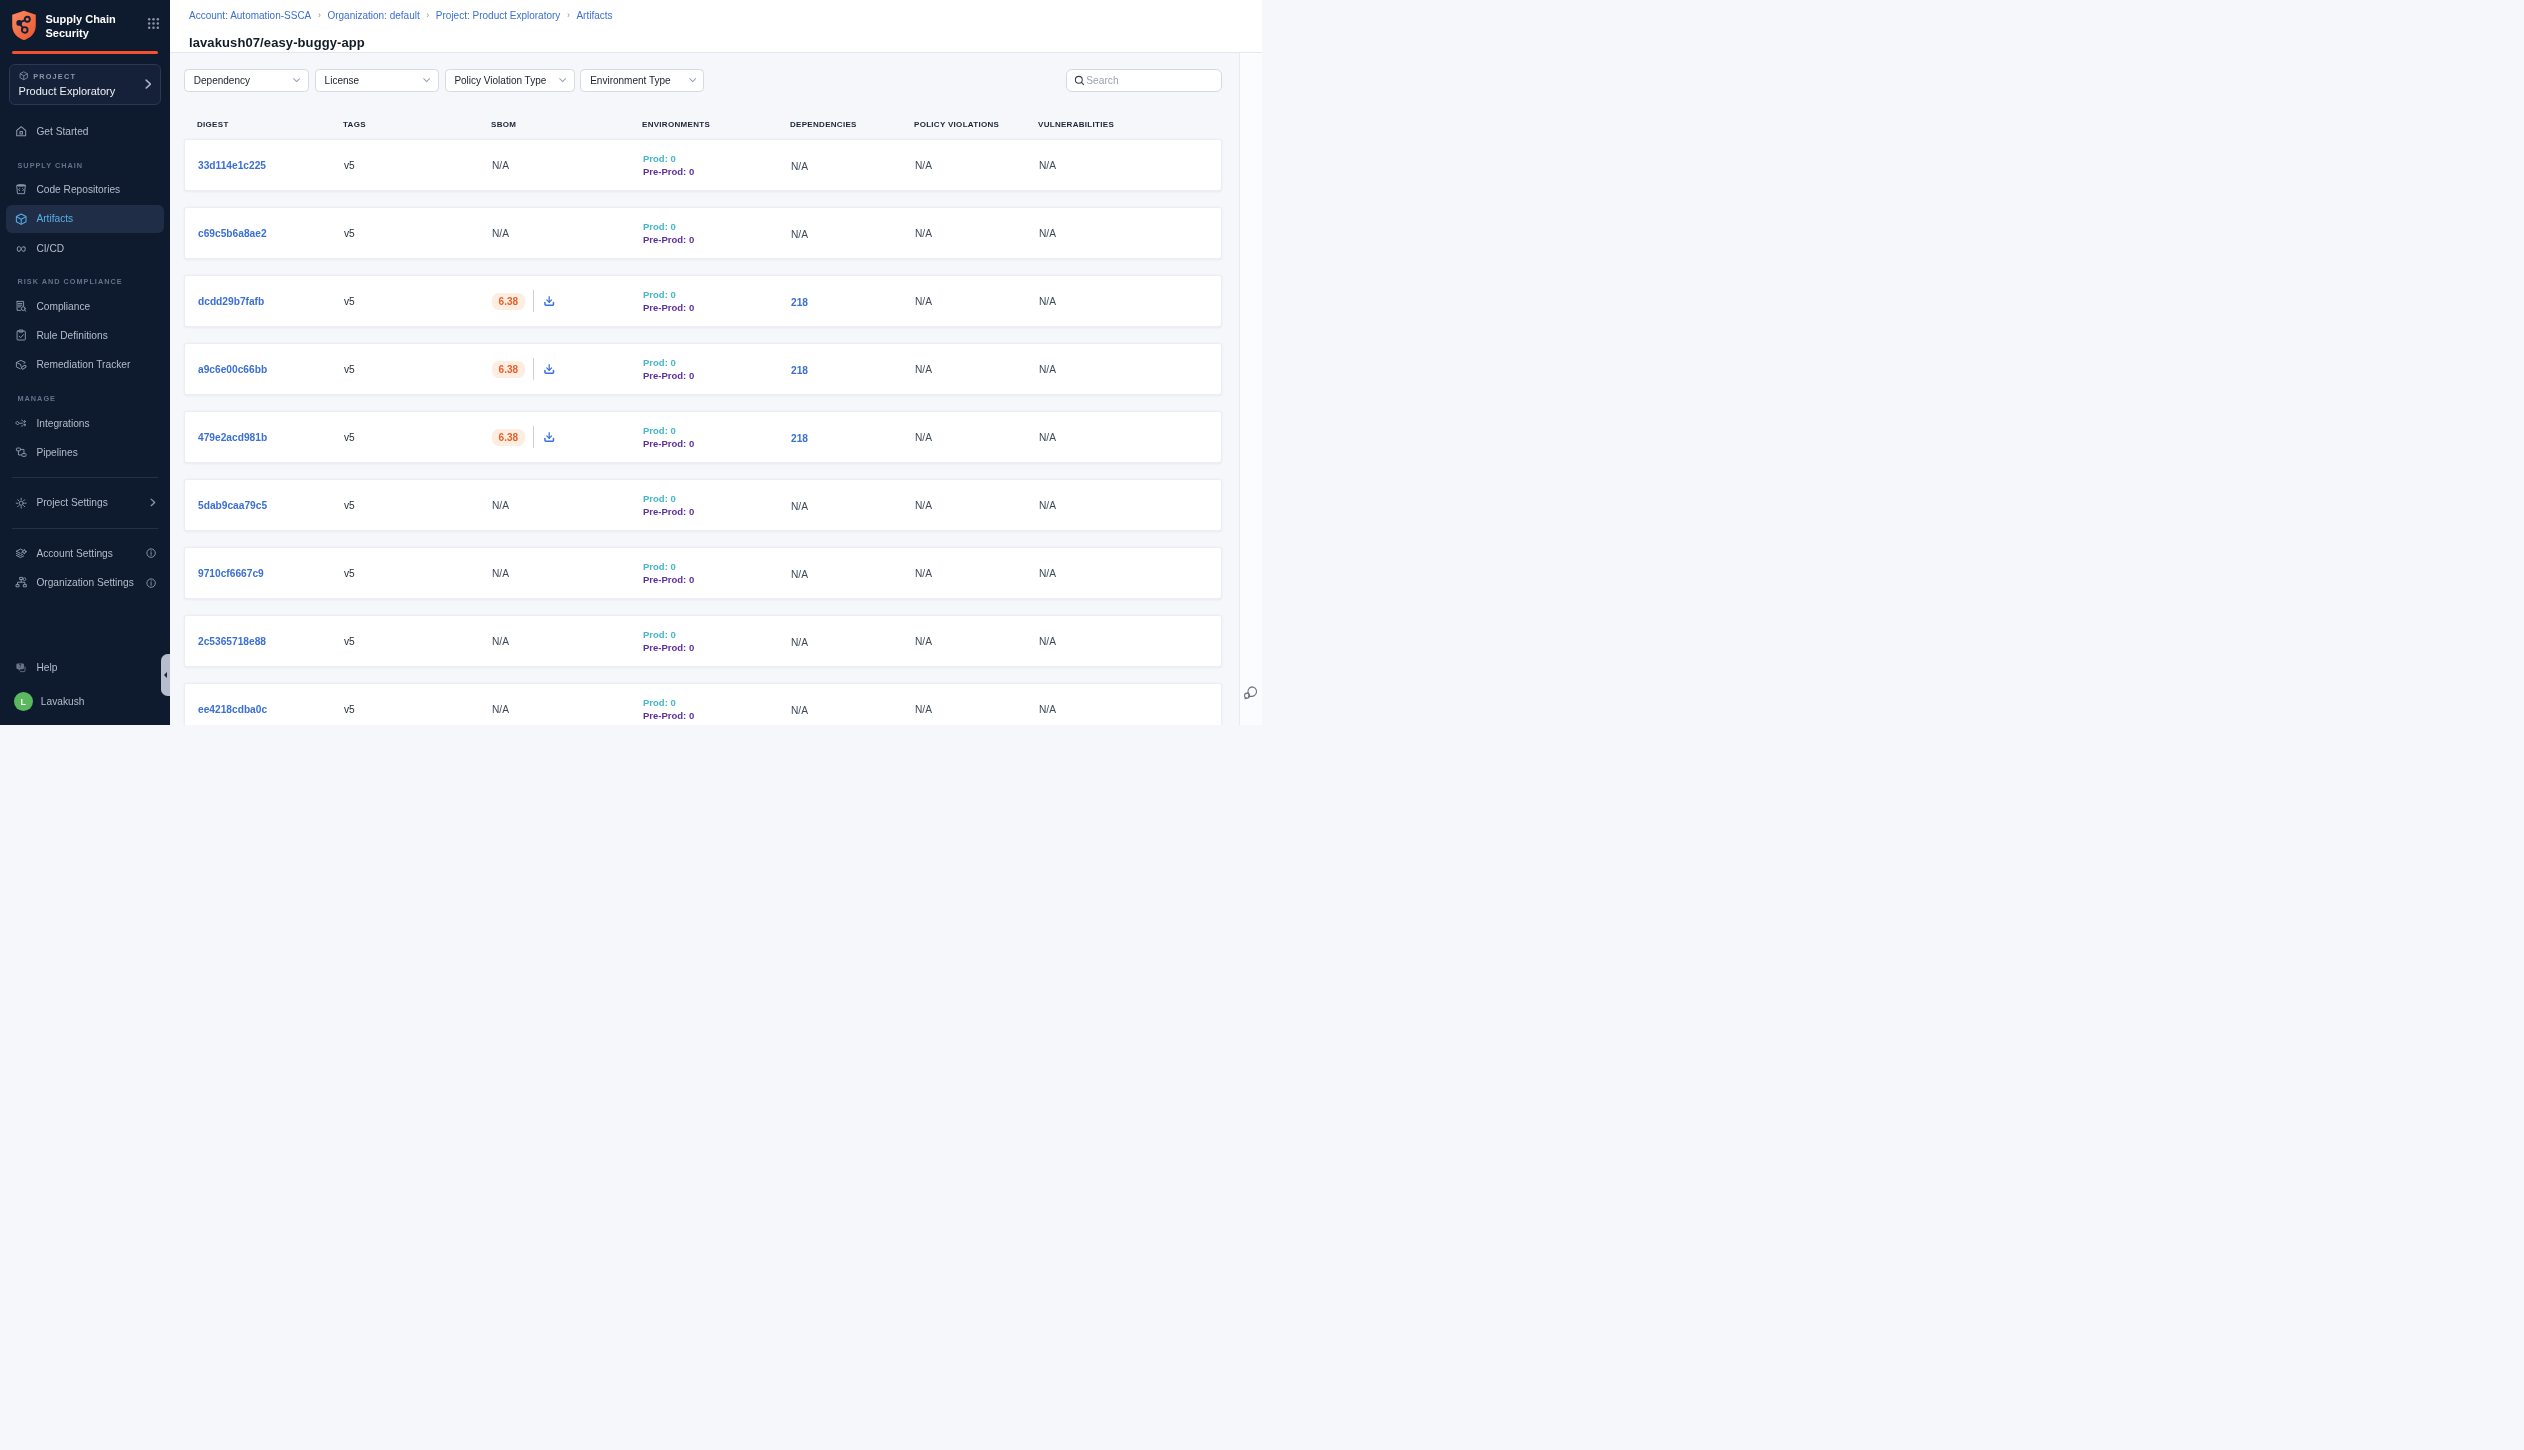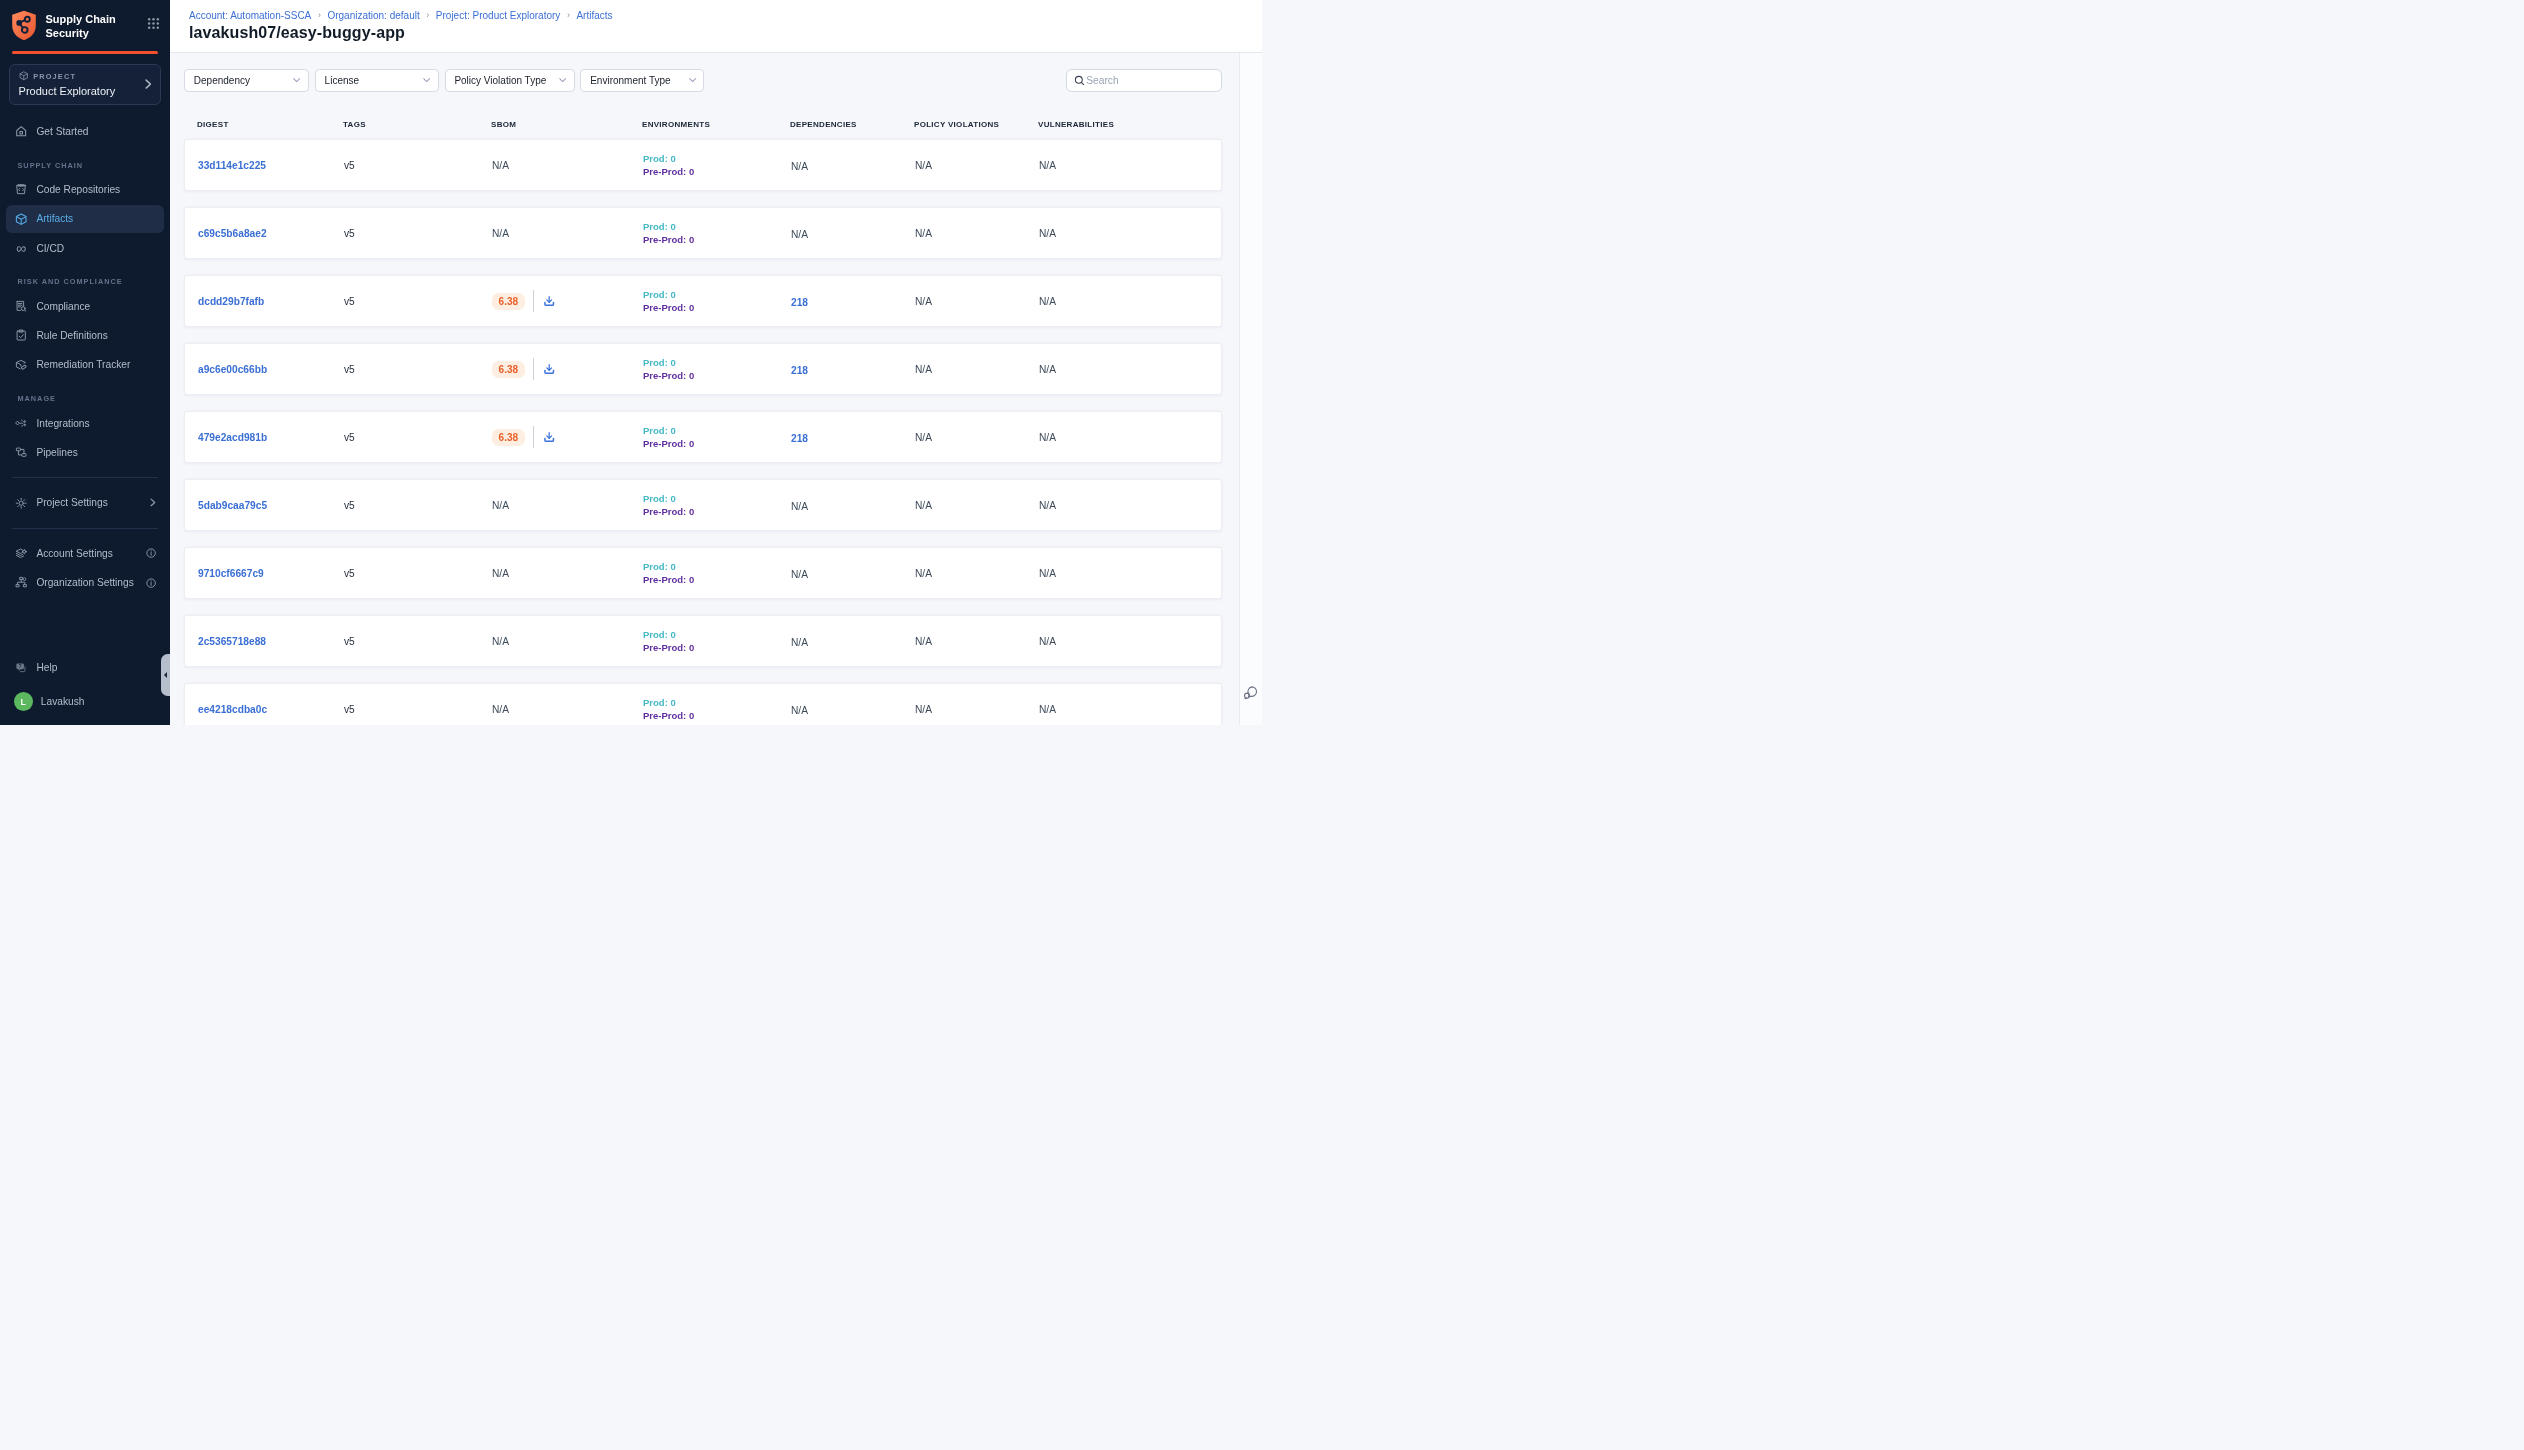--- a/index.html
+++ b/index.html
@@ -37,21 +37,21 @@
   .collapse-handle{position:absolute;right:0;top:654px;width:9.5px;height:42px;background:#b6bdcb;border-radius:6.6px 0 0 6.6px;cursor:pointer;display:flex;align-items:center;justify-content:center}
   .collapse-handle:after{content:"";width:0;height:0;border:3.7px solid transparent;border-right-color:#1c2536;margin-left:-2.9px}
   .inf{font-style:normal;font-size:14px;line-height:10.2px;color:#8d98ab}
 
   
   .main{flex:1;display:flex;flex-direction:column;min-width:0}
   .page-header{background:#fff;border-bottom:0.7px solid #e4e7ee;height:53px;padding:9.5px 0 0 19px}
   .breadcrumb{display:flex;align-items:center;gap:6.6px;font-size:10px}
   .crumb{color:var(--link-blue);text-decoration:none;cursor:pointer}
   .crumb-sep{color:#8a92a2;font-size:8.8px}
-  .page-title{font-size:16px;font-weight:700;color:#121c28;margin-top:3px;letter-spacing:0.1px}
+  .page-title{font-size:13px;font-weight:700;color:#121c28;margin-top:14px;letter-spacing:0.1px}
   .body-wrap{flex:1;display:flex;min-height:0}
   .content{flex:1;padding:16px 0 0 14px;position:relative;min-width:0}
   .right-rail{width:23.4px;background:#fbfcfe;border-left:0.7px solid #e8eaf0;position:relative}
   .chat-fab{position:absolute;left:3.7px;bottom:25px;color:#6b7280;cursor:pointer}
 
   
   .filters-row{display:flex;align-items:center;gap:5.8px;width:1038px}
   .filter-select{height:22.6px;background:#fff;border:0.7px solid #d6dae2;border-radius:4.4px;display:flex;align-items:center;padding:0 7.3px 0 8.8px;font-size:10px;color:#20262f;cursor:pointer}
   .filter-select .fs-label{flex:1}
   .fs-chev{color:#9b9fbd;margin-left:5.8px;display:inline-flex}

